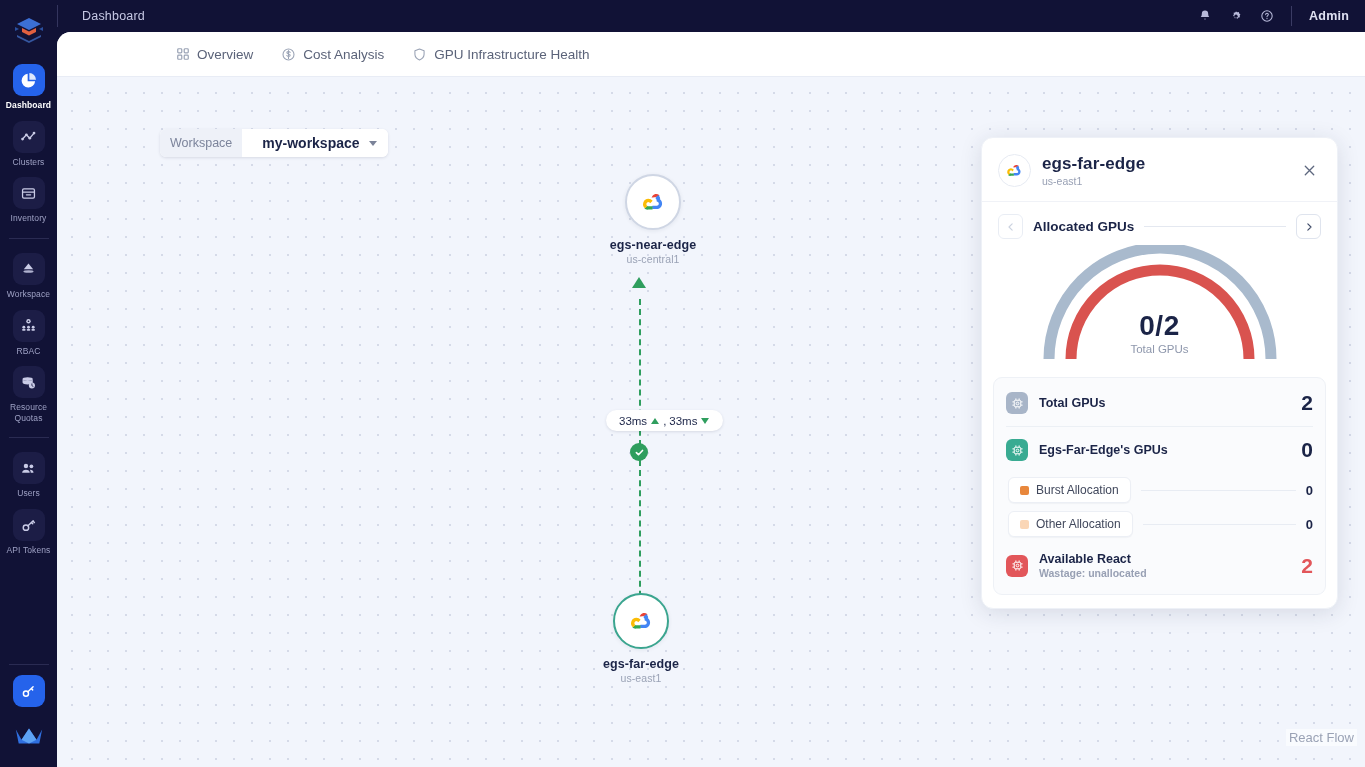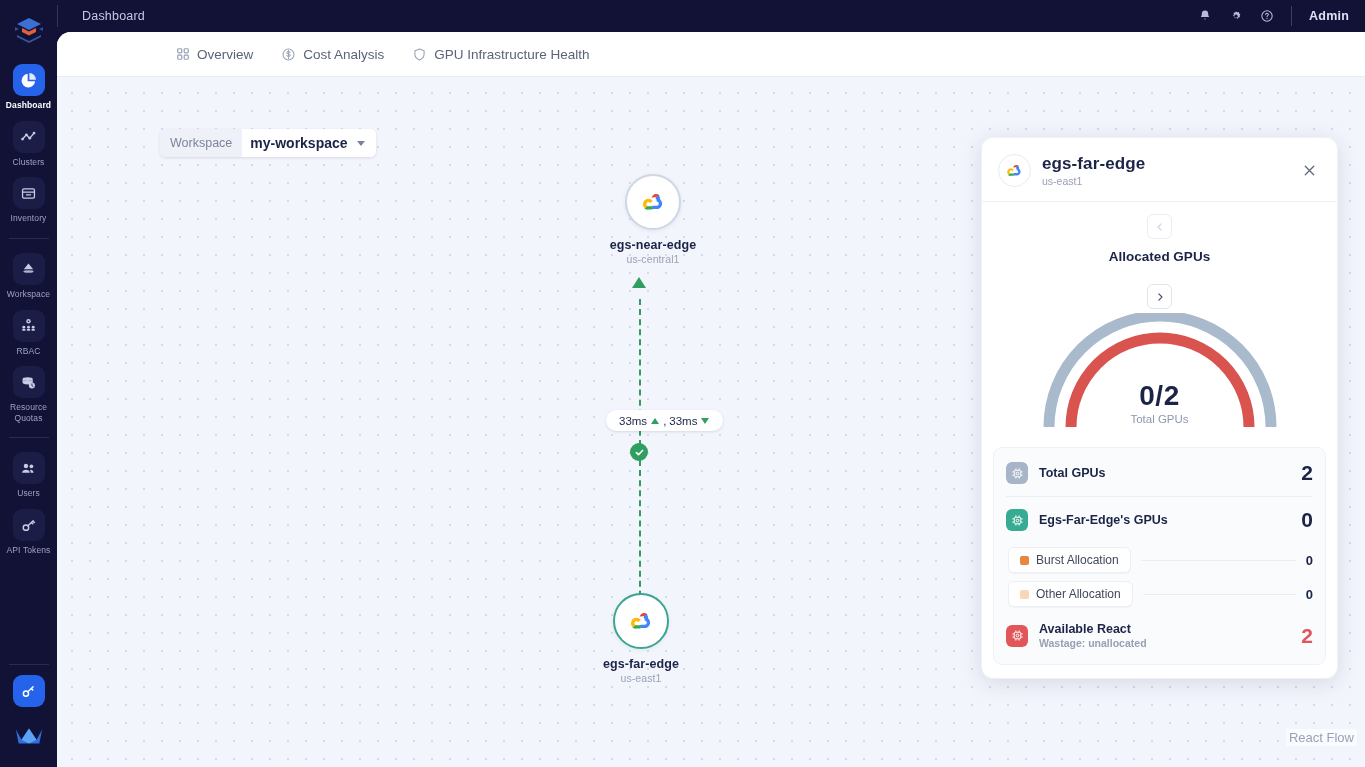--- a/index.html
+++ b/index.html
@@ -87,21 +87,21 @@
     position: absolute; left: 103px; top: 52px; display: flex; align-items: stretch;
     height: 28px; border-radius: 6px; overflow: hidden;
     box-shadow: 0 1px 3px rgba(30,41,70,.13); background: #fff; cursor: pointer;
   }
   .ws-label {
     background: #eef1f8; color: #7c849b; font-size: 12.5px;
     display: flex; align-items: center; padding: 0 10px;
   }
   .ws-value {
     background: #fff; color: #1b2447; font-size: 14px; font-weight: bold;
-    display: flex; align-items: center; gap: 9px; padding: 0 11px 0 8px;
+    display: flex; align-items: center; gap: 9px; padding: 0 11px 0 20px;
   }
   .caret { width: 0; height: 0; border-left: 4.5px solid transparent; border-right: 4.5px solid transparent; border-top: 5.5px solid #7b8399; }
 
   
   .node { position: absolute; display: flex; flex-direction: column; align-items: center; cursor: pointer; }
   .node-circle {
     width: 56px; height: 56px; border-radius: 50%; background: #fff;
     border: 2px solid #cfd6e4; display: flex; align-items: center; justify-content: center;
     box-shadow: 0 1px 4px rgba(28,40,70,.08);
   }
@@ -146,30 +146,30 @@
   .panel-head { display: flex; align-items: center; padding: 16px 16px 14px 16px; border-bottom: 1px solid #f0f2f7; }
   .panel-avatar {
     width: 33px; height: 33px; border-radius: 50%; background: #fff; border: 1px solid #e6eaf2;
     display: flex; align-items: center; justify-content: center; flex: none;
   }
   .panel-title { margin-left: 11px; }
   .panel-title .pt-name { font-size: 17px; font-weight: bold; color: #1b2447; letter-spacing: .1px; }
   .panel-title .pt-region { font-size: 10.5px; color: #98a0b4; margin-top: 1px; }
   .panel-close { margin-left: auto; color: #5d677e; cursor: pointer; display: flex; padding: 4px; }
 
-  .carousel { display: flex; align-items: center; gap: 10px; padding: 12px 16px 4px 16px; flex-direction: column; }
+  .carousel { display: flex; align-items: center; gap: 10px; padding: 12px 16px 4px 16px; }
   .nav-btn {
     width: 25px; height: 25px; border-radius: 6px; border: 1px solid #dfe4ee; background: #fff;
     display: flex; align-items: center; justify-content: center; color: #444f6b; cursor: pointer; flex: none;
   }
   .nav-btn.disabled { color: #ccd3e0; border-color: #e9edf4; }
   .carousel-title { font-size: 13.5px; font-weight: bold; color: #1b2447; white-space: nowrap; }
   .carousel-rule { flex: 1; height: 1px; background: #e4e8f0; }
 
-  .gauge-wrap { position: relative; height: 120px; display: flex; justify-content: center; }
+  .gauge-wrap { position: relative; height: 120px; display: flex; align-items: flex-end; justify-content: center; }
   .gauge-text { position: absolute; left: 0; right: 0; bottom: 8px; text-align: center; }
   .gauge-val { font-size: 28px; font-weight: bold; color: #1b2447; letter-spacing: .5px; }
   .gauge-cap { font-size: 11.5px; color: #8e97ac; margin-top: 1px; }
 
   .stats {
     margin: 14px 11px 13px 11px; background: #fafbfd; border: 1px solid #eef1f6;
     border-radius: 9px; padding: 2px 12px 4px 12px;
   }
   .stat-row { display: flex; align-items: center; padding: 11px 0; }
   .stat-row + .stat-row.divided { border-top: 1px solid #ecf0f5; }

